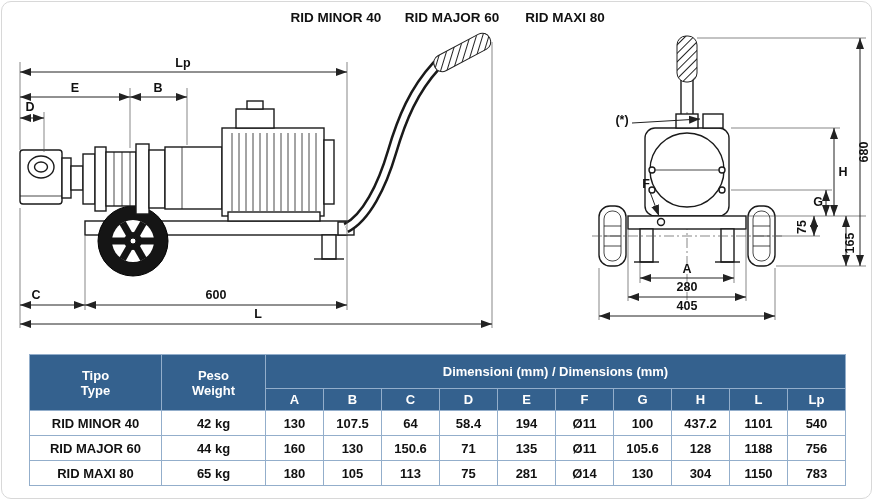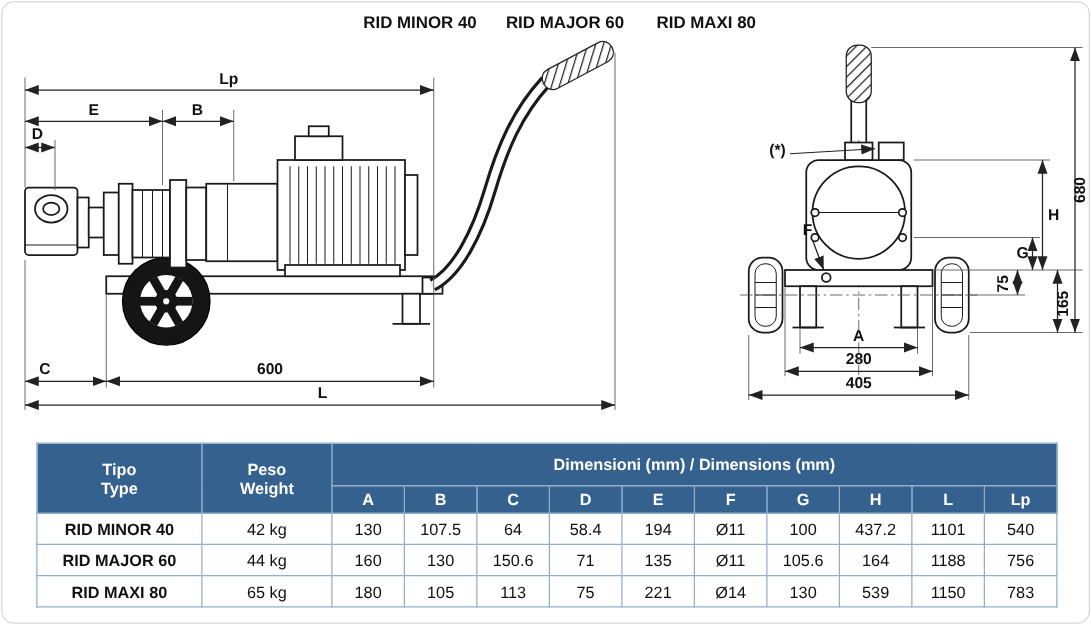--- a/index.html
+++ b/index.html
@@ -18,21 +18,21 @@
   .center{ stroke:#555; stroke-width:0.7; fill:none; stroke-dasharray:10 3 2 3; }
   .lbl   { font-family:"Liberation Sans", sans-serif; font-size:12.5px; font-weight:bold; fill:#111; text-anchor:middle; }
   .title { font-family:"Liberation Sans", sans-serif; font-size:13.5px; font-weight:bold; fill:#111; text-anchor:middle; }
 
   .tablewrap { position:absolute; left:29px; top:354px; width:816px; }
   table { width:100%; border-collapse:collapse; font-size:13px; color:#111; table-layout:fixed; }
   th,td { border:1px solid var(--border_blue); text-align:center; padding:2px 4px; vertical-align:middle; }
   thead th { background:var(--header_blue); color:#fff; font-weight:bold; }
   thead tr.r1 th { height:34px; }
   thead tr.r2 th { height:22px; }
-  tbody td { background:#fff; height:25px; }
+  tbody td { background:#fff; height:25px;font-weight:bold; }
   tbody td.model { font-weight:bold; }
 </style>
 </head>
 <body>
 
 <div class="frame"></div>
 
 <svg class="drawing" width="873" height="348" viewBox="0 0 873 348">
   <defs>
     <marker id="arr" markerWidth="12" markerHeight="10" refX="11" refY="5" orient="auto-start-reverse">
@@ -307,33 +307,33 @@
       <tr>
         <td class="model">RID MAJOR 60</td>
         <td>44 kg</td>
         <td>160</td>
         <td>130</td>
         <td>150.6</td>
         <td>71</td>
         <td>135</td>
         <td>Ø11</td>
         <td>105.6</td>
-        <td>164</td>
+        <td>128</td>
         <td>1188</td>
         <td>756</td>
       </tr>
       <tr>
         <td class="model">RID MAXI 80</td>
         <td>65 kg</td>
         <td>180</td>
         <td>105</td>
         <td>113</td>
         <td>75</td>
-        <td>221</td>
+        <td>281</td>
         <td>Ø14</td>
         <td>130</td>
-        <td>539</td>
+        <td>304</td>
         <td>1150</td>
         <td>783</td>
       </tr>
     </tbody>
   </table>
 </div>
 
 </body></html>

